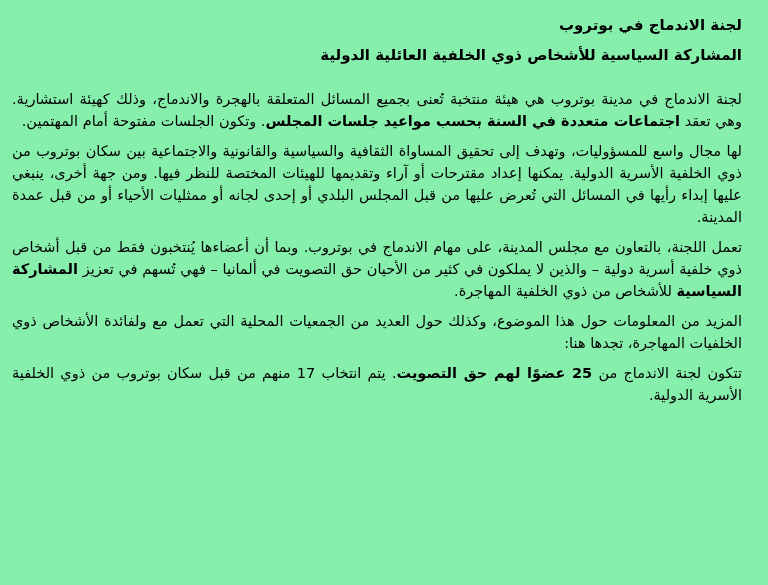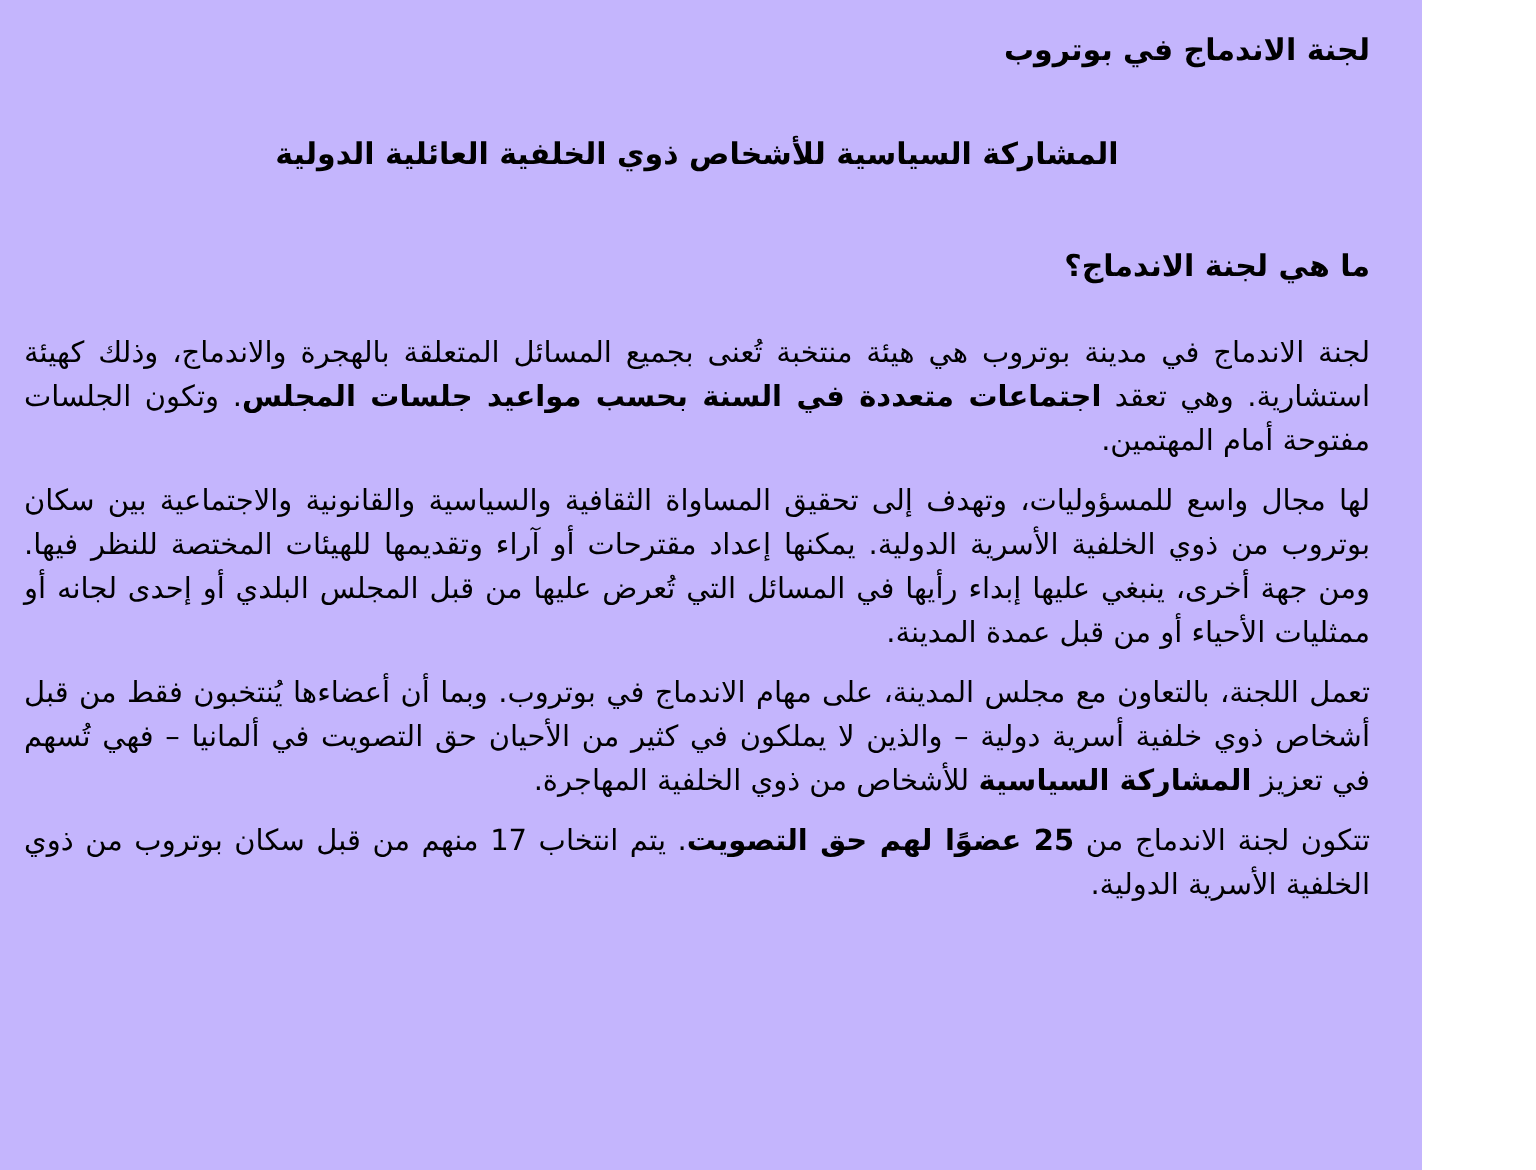--- a/index.html
+++ b/index.html
@@ -2,61 +2,61 @@
 <html lang="ar"><head>
 <meta charset="utf-8">
 <style>
   html, body {
     margin: 0;
     padding: 0;
     background: #ffffff;
   }
   .page {
     position: relative;
-    width: 711px;
+    width: 768px;
     height: 585px;
-    background: #c4b5fd;
+    background: #86efac;
     overflow: hidden;
     box-sizing: border-box;
     direction: rtl;
     padding: 12px 26px 0 12px;
     font-family: "DejaVu Sans", sans-serif;
     color: #000000;
   }
   .doc-title, .doc-subtitle, .section-heading {
     font-size: 15px;
     font-weight: bold;
     line-height: 26px;
     margin: 0;
     text-align: right;
   }
-  .doc-subtitle { margin-top: 26px; text-align: center; }
+  .doc-subtitle { margin-top: 4px; }
   .section-heading { margin-top: 30px; }
   .para {
     font-size: 14.5px;
     line-height: 22px;
     margin: 8px 0 0 0;
     text-align: justify;
     text-align-last: right;
   }
   .para.first { margin-top: 20px; }
   .para b { font-weight: bold; }
 </style>
 </head>
 <body>
 
 <div class="page">
   <h1 class="doc-title">لجنة الاندماج في بوتروب</h1>
 
   <h2 class="doc-subtitle">المشاركة السياسية للأشخاص ذوي الخلفية العائلية الدولية</h2>
 
-  <h3 class="section-heading">ما هي لجنة الاندماج؟</h3>
 
   <p class="para first"><span>لجنة الاندماج في مدينة بوتروب هي هيئة منتخبة تُعنى بجميع المسائل المتعلقة بالهجرة والاندماج، وذلك كهيئة استشارية. وهي تعقد </span><b>اجتماعات متعددة في السنة بحسب مواعيد جلسات المجلس</b><span>. وتكون الجلسات مفتوحة أمام المهتمين.</span></p>
 
   <p class="para"><span>لها مجال واسع للمسؤوليات، وتهدف إلى تحقيق المساواة الثقافية والسياسية والقانونية والاجتماعية بين سكان بوتروب من ذوي الخلفية الأسرية الدولية. يمكنها إعداد مقترحات أو آراء وتقديمها للهيئات المختصة للنظر فيها. ومن جهة أخرى، ينبغي عليها إبداء رأيها في المسائل التي تُعرض عليها من قبل المجلس البلدي أو إحدى لجانه أو ممثليات الأحياء أو من قبل عمدة المدينة.</span></p>
 
   <p class="para"><span>تعمل اللجنة، بالتعاون مع مجلس المدينة، على مهام الاندماج في بوتروب. وبما أن أعضاءها يُنتخبون فقط من قبل أشخاص ذوي خلفية أسرية دولية – والذين لا يملكون في كثير من الأحيان حق التصويت في ألمانيا – فهي تُسهم في تعزيز </span><b>المشاركة السياسية</b><span> للأشخاص من ذوي الخلفية المهاجرة.</span></p>
 
 
+  <p class="para"><span>المزيد من المعلومات حول هذا الموضوع، وكذلك حول العديد من الجمعيات المحلية التي تعمل مع ولفائدة الأشخاص ذوي الخلفيات المهاجرة، تجدها هنا:</span></p>
 
   <p class="para"><span>تتكون لجنة الاندماج من </span><b>25 عضوًا لهم حق التصويت</b><span>. يتم انتخاب 17 منهم من قبل سكان بوتروب من ذوي الخلفية الأسرية الدولية.</span></p>
 </div>
 
 </body></html>

